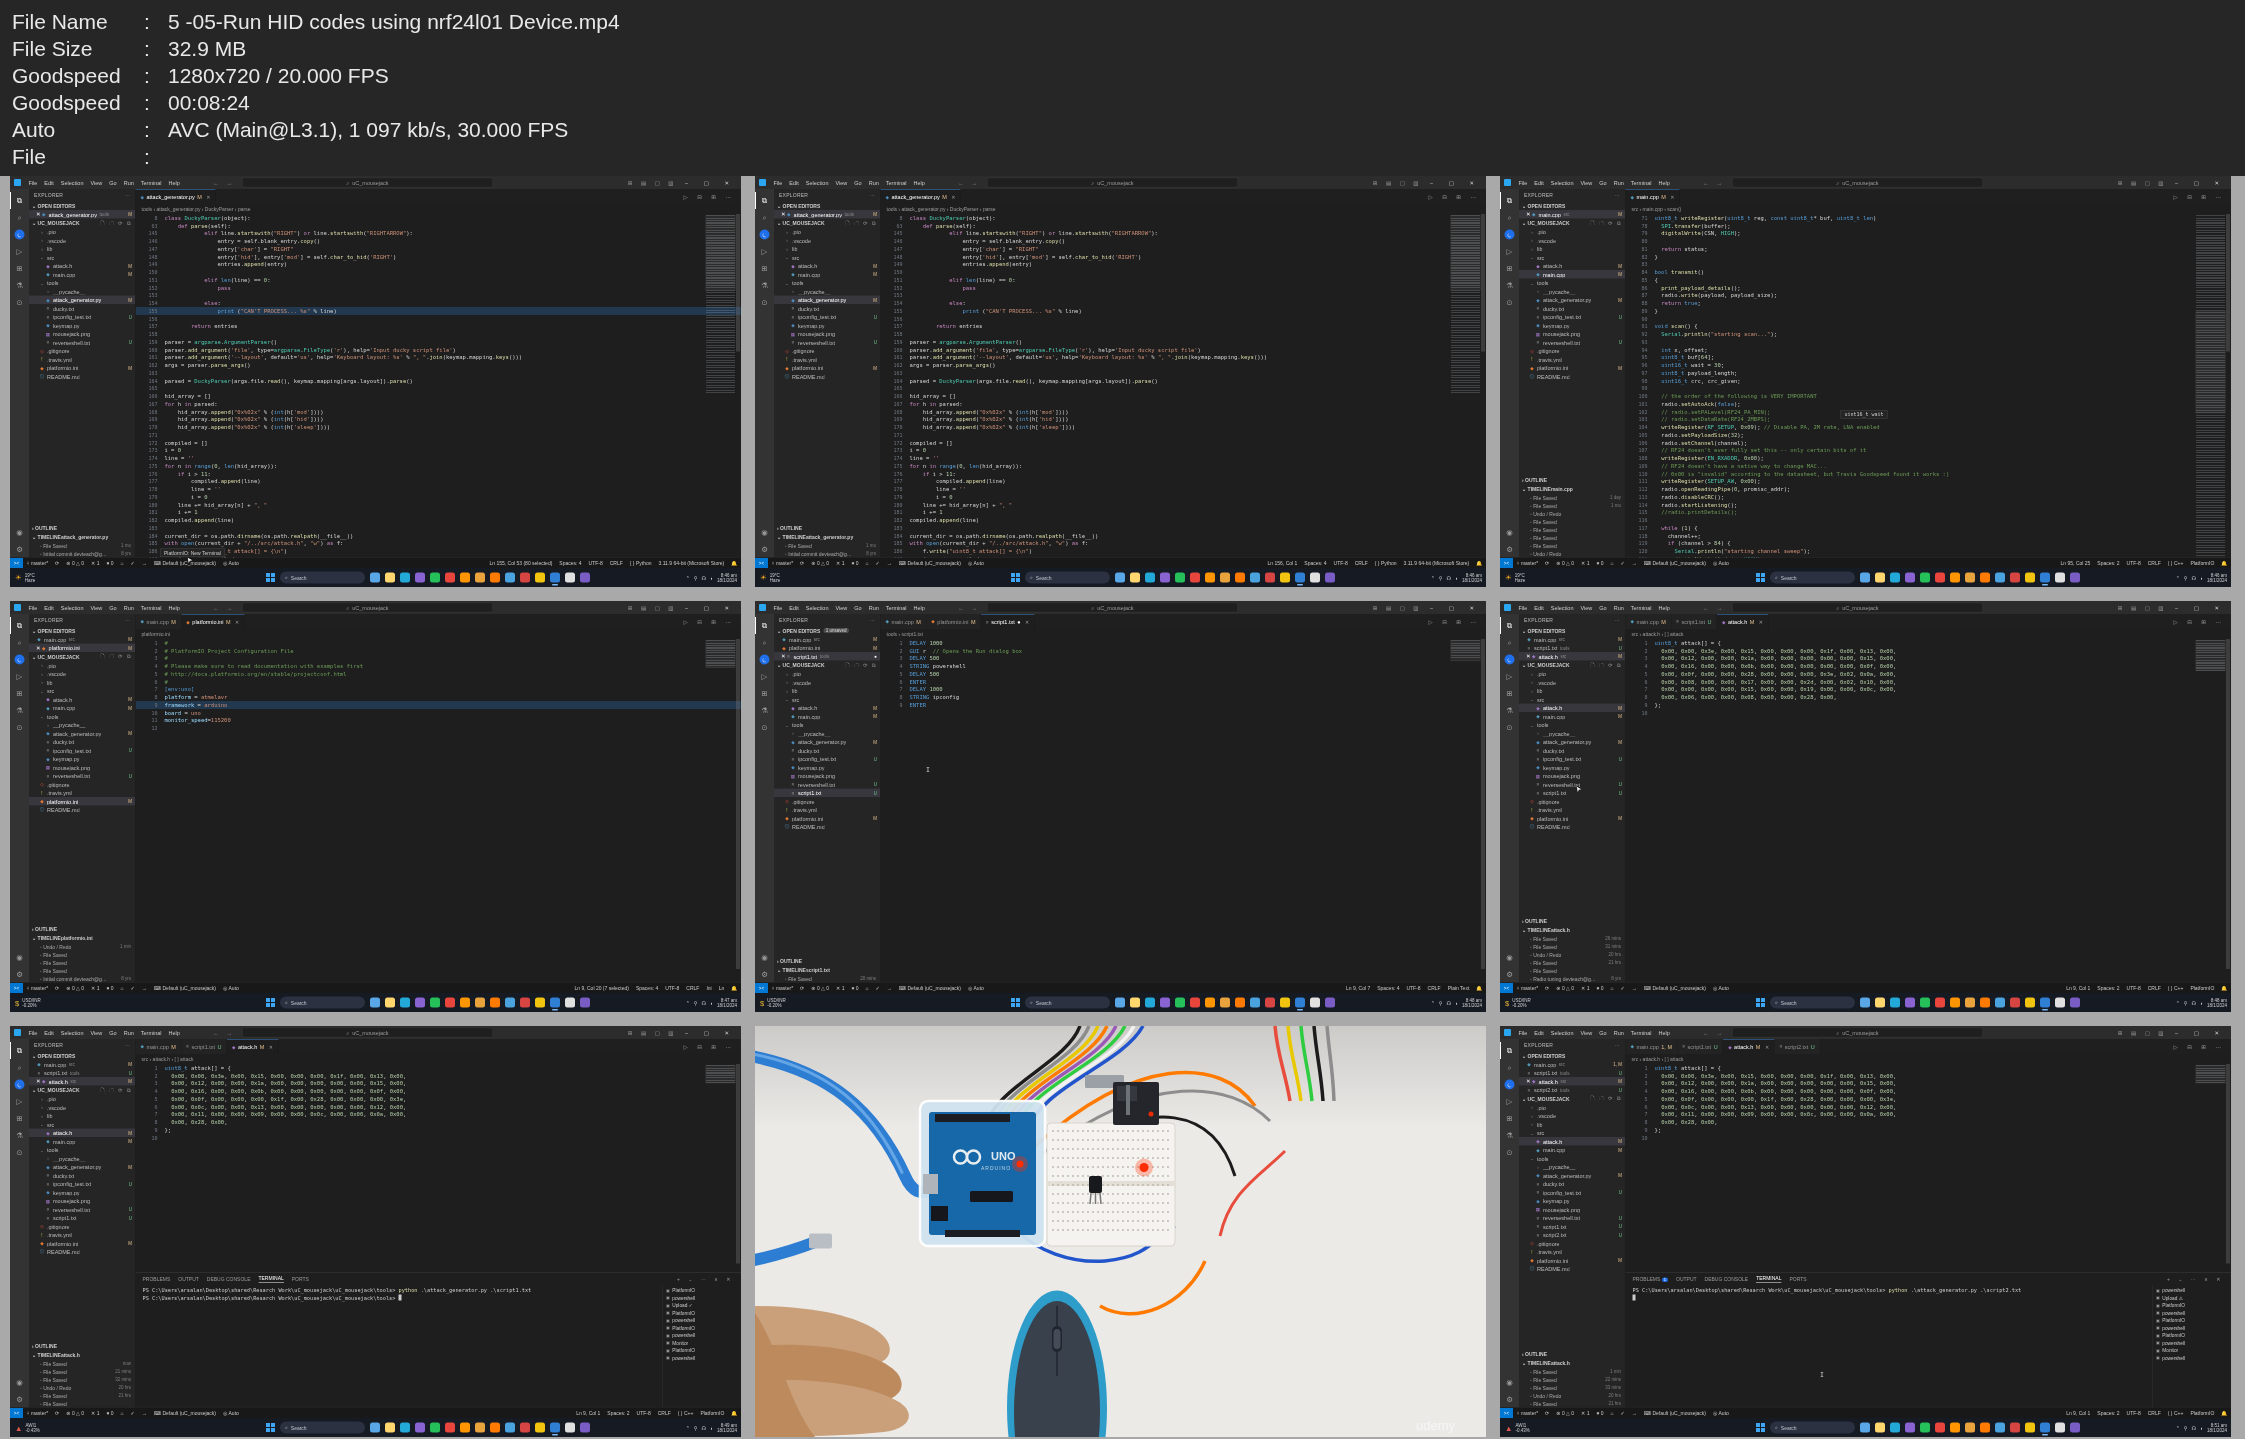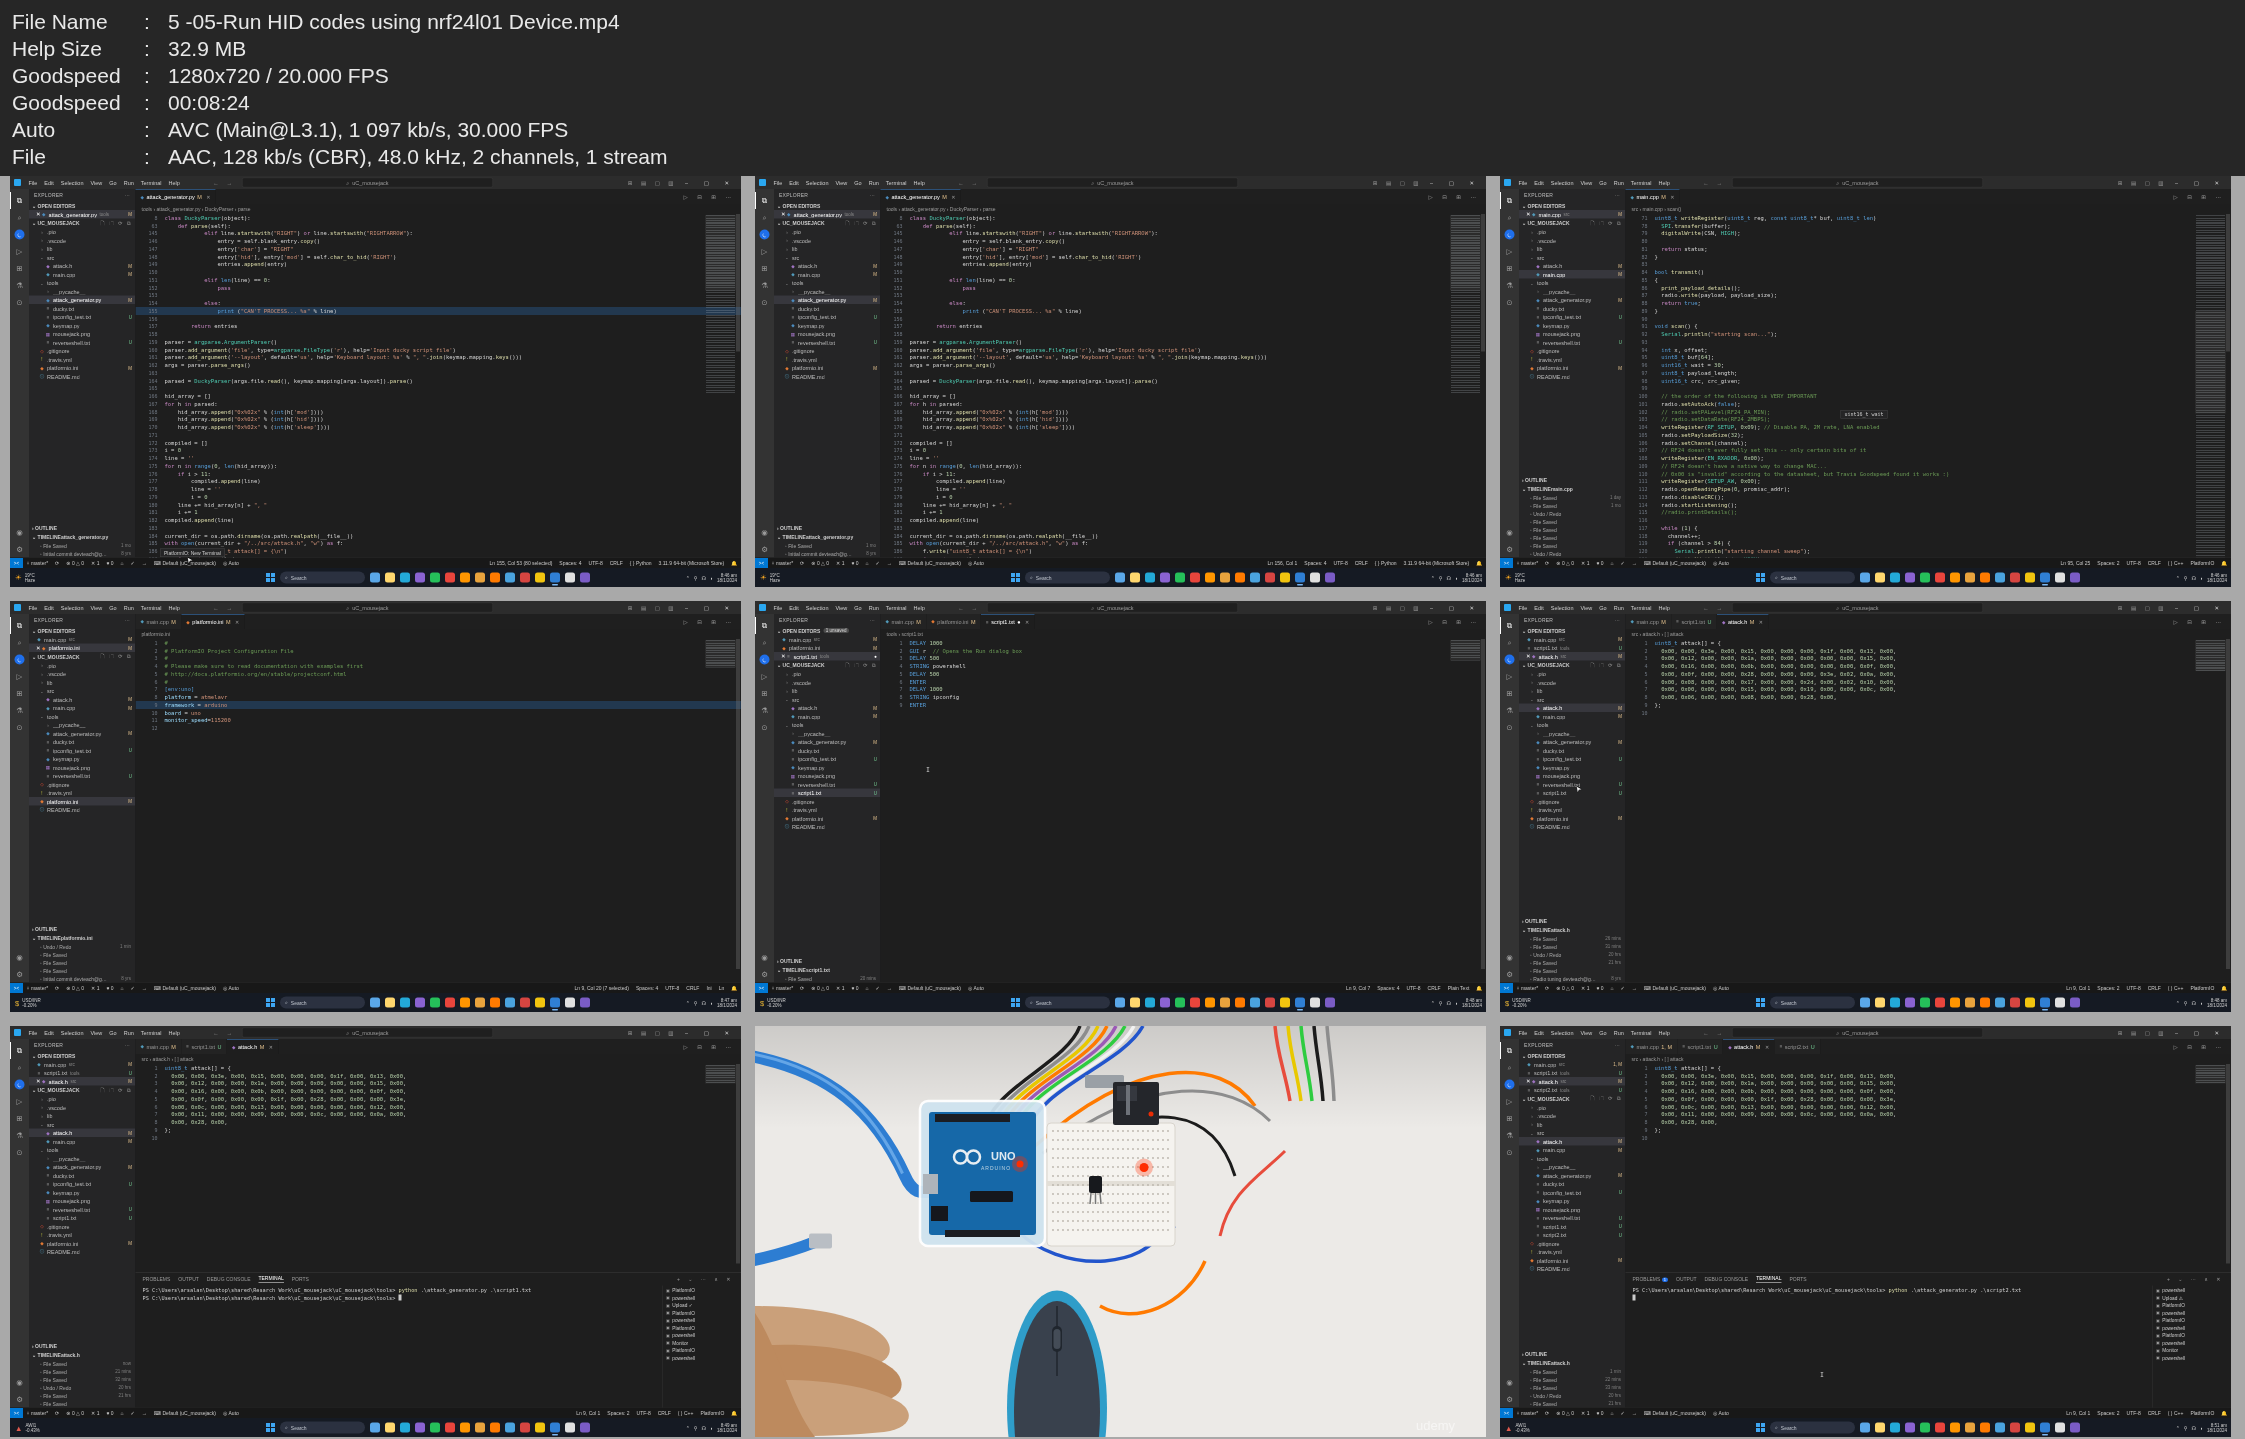--- a/index.html
+++ b/index.html
@@ -113,21 +113,21 @@
 </head>
 <body>
 
 <div class="sheet-header">
   <div class="meta-row">
       <span class="meta-label">File Name</span>
       <span class="meta-colon">:</span>
       <span class="meta-value">5 -05-Run HID codes using nrf24l01 Device.mp4</span>
     </div>
   <div class="meta-row">
-      <span class="meta-label">Help Size</span>
+      <span class="meta-label">File Size</span>
       <span class="meta-colon">:</span>
       <span class="meta-value">32.9 MB</span>
     </div>
   <div class="meta-row">
       <span class="meta-label">Goodspeed</span>
       <span class="meta-colon">:</span>
       <span class="meta-value">1280x720 / 20.000 FPS</span>
     </div>
   <div class="meta-row">
       <span class="meta-label">Goodspeed</span>
@@ -135,21 +135,20 @@
       <span class="meta-value">00:08:24</span>
     </div>
   <div class="meta-row">
       <span class="meta-label">Auto</span>
       <span class="meta-colon">:</span>
       <span class="meta-value">AVC (Main@L3.1), 1 097 kb/s, 30.000 FPS</span>
     </div>
   <div class="meta-row">
       <span class="meta-label">File</span>
       <span class="meta-colon">:</span>
-      <span class="meta-value">AAC, 128 kb/s (CBR), 48.0 kHz, 2 channels, 1 stream</span>
     </div>
 </div>
 
 <div class="thumb-grid">
     <div class="cell">
       <div class="inner">
         <div class="vs">
           <div class="tb">
             <span class="logo"></span>
             <span class="menus"><span>File</span><span>Edit</span><span>Selection</span><span>View</span><span>Go</span><span>Run</span><span>Terminal</span><span>Help</span></span>

